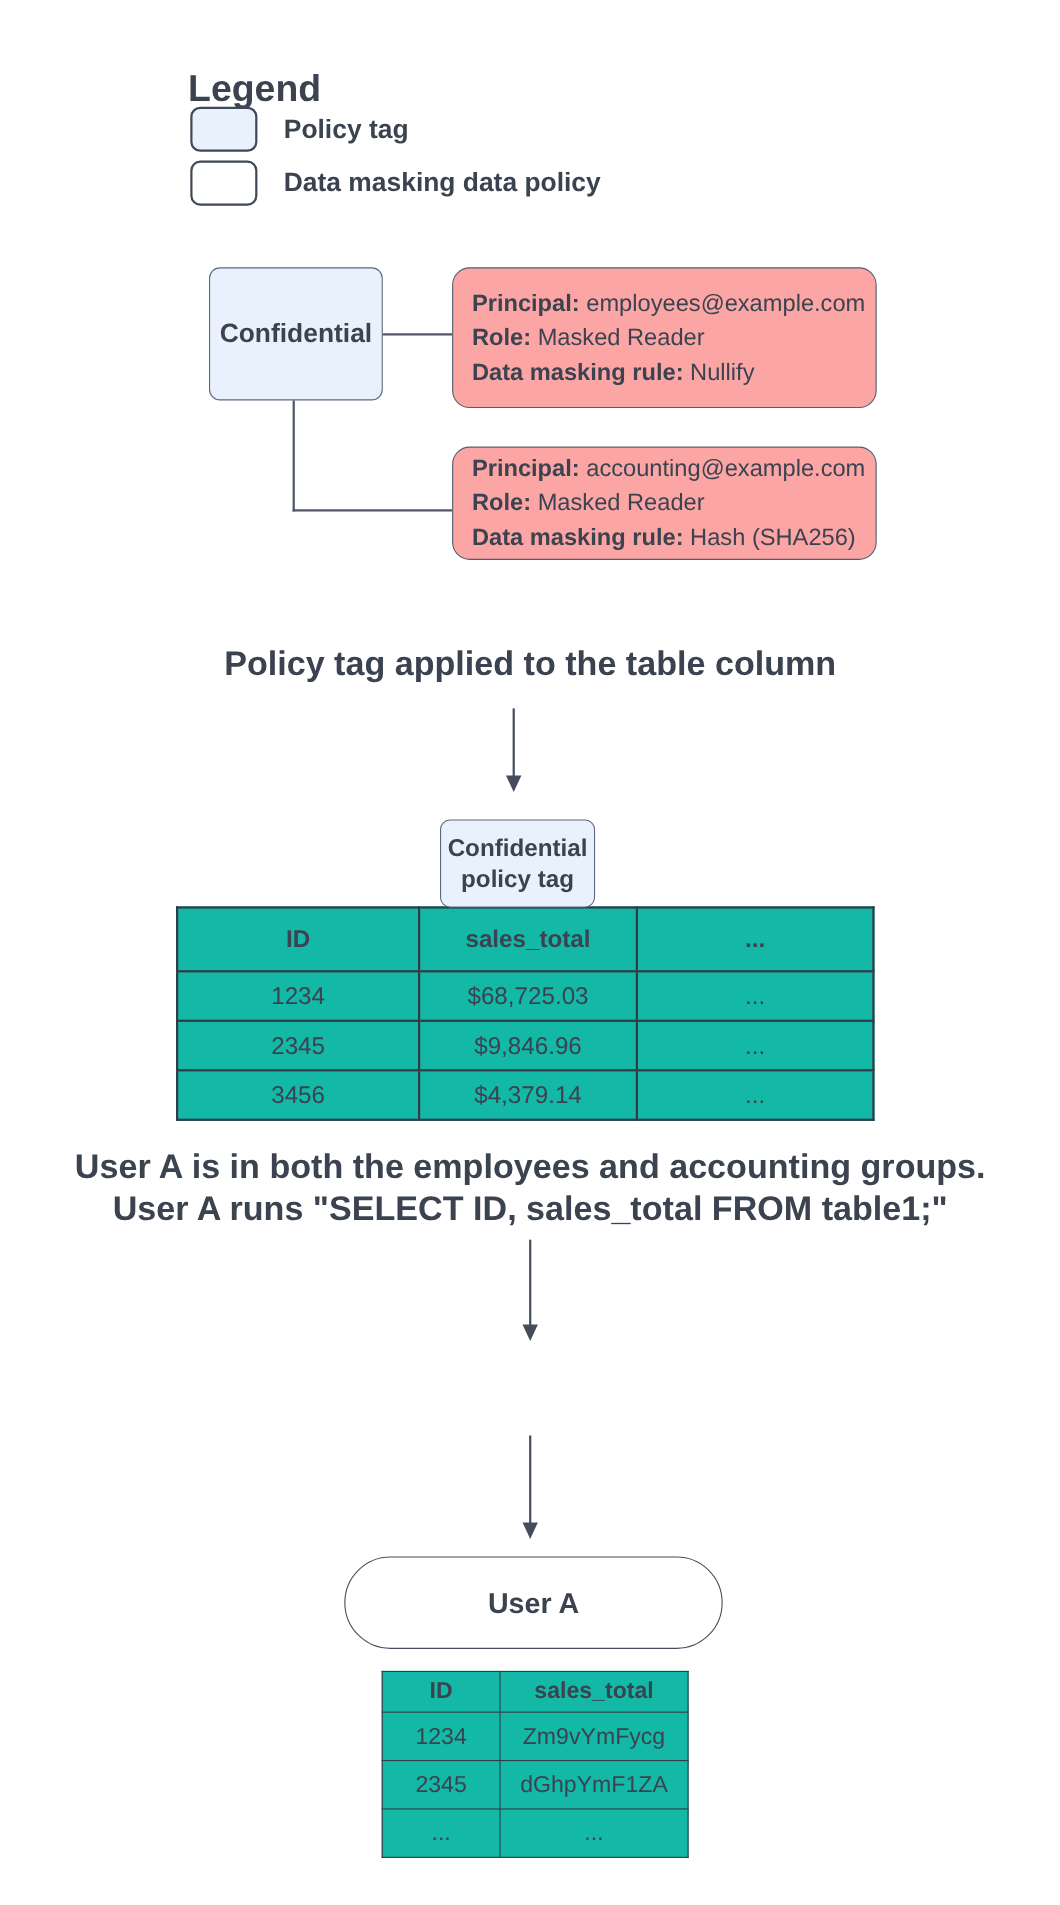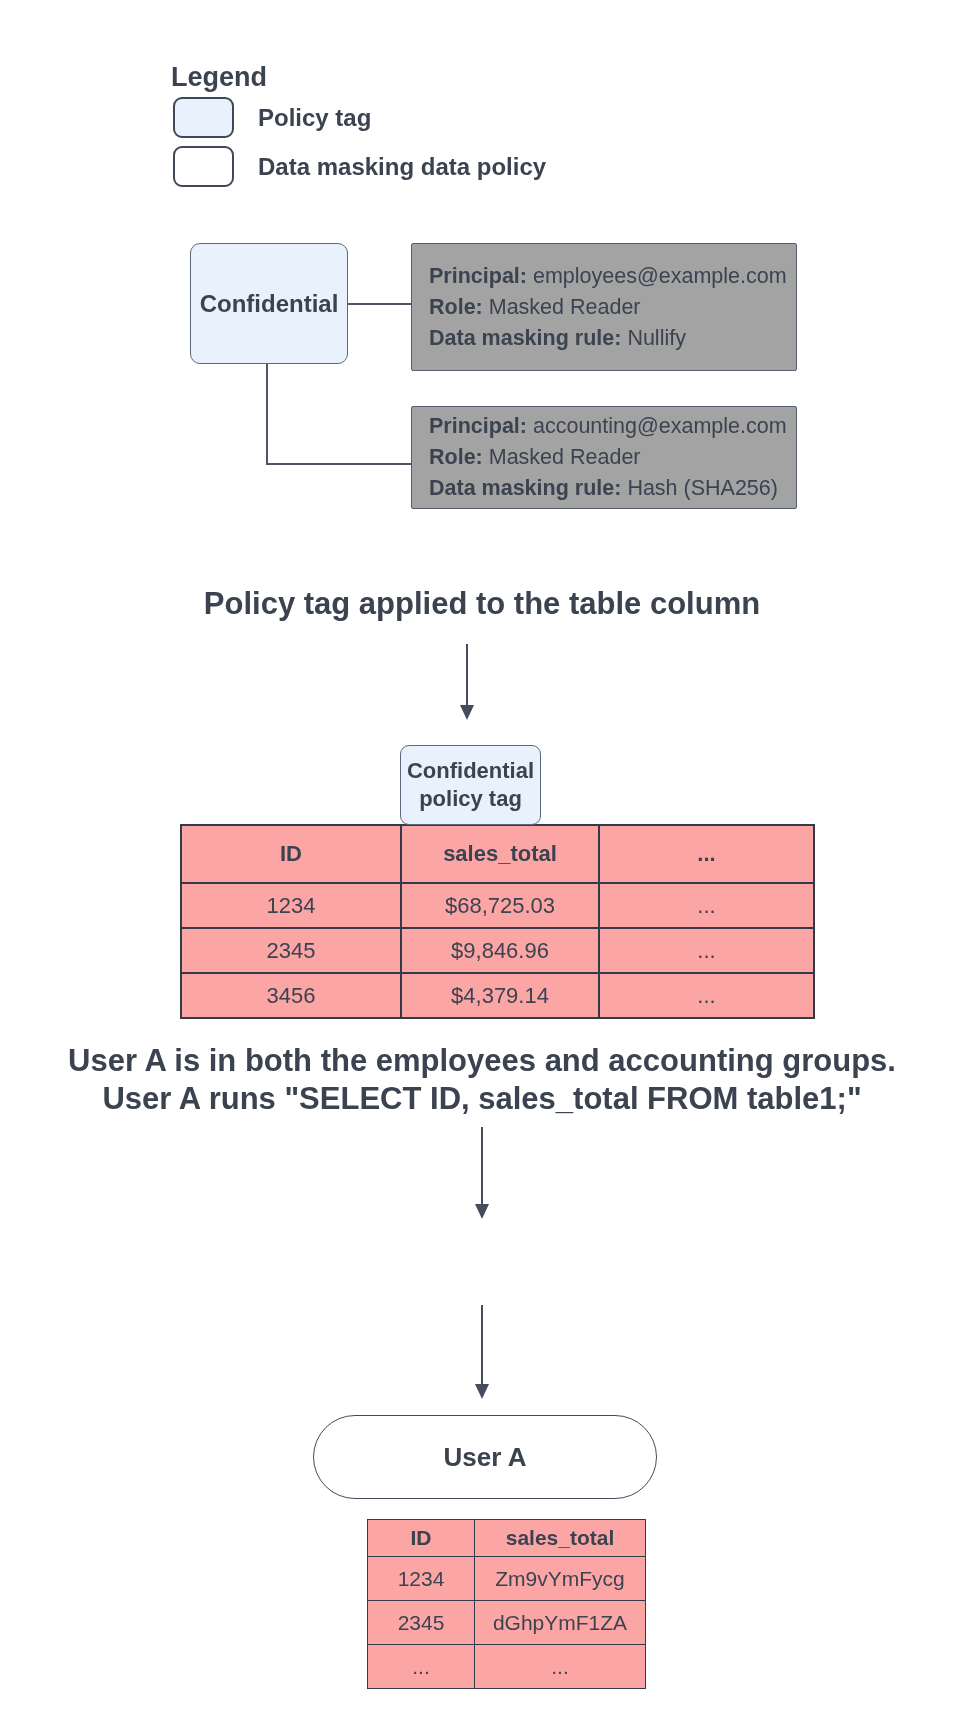--- a/index.html
+++ b/index.html
@@ -5,40 +5,40 @@
   * { margin:0; padding:0; box-sizing:border-box; }
   body { background:#ffffff; }
   .canvas {
     position:relative; width:964px; height:1732px; margin:0 auto;
     background:#ffffff; color:#3b4350;
     font-family:"Liberation Sans", sans-serif; overflow:hidden;
   }
   .abs { position:absolute; }
 
   
-  .legend-title { left:171px; top:62px; font-size:27px; font-weight:bold; }
+  .legend-title { left:171px; top:62px; font-size:34px; font-weight:bold; }
   .swatch { width:61px; height:41px; border:2px solid #3f4856; border-radius:9px; background:#fff; }
   .swatch.blue { background:#e9f1fc; }
   .sw1 { left:173px; top:97px; }
   .sw2 { left:173px; top:146px; }
   .legend-label { font-size:24px; font-weight:bold; }
   .ll1 { left:258px; top:104px; }
   .ll2 { left:258px; top:153px; }
 
   
   .tagbox {
     left:190px; top:243px; width:158px; height:121px;
     background:#e9f1fc; border:1.5px solid #5d6880; border-radius:10px;
     display:flex; align-items:center; justify-content:center;
     font-size:24px; font-weight:bold;
   }
 
   
   .policybox {
-    width:386px; background:#a3a3a3; border:1.5px solid #545e70; border-radius:2px;
+    width:386px; background:#fca5a5; border:1.5px solid #545e70; border-radius:16px;
     display:flex; flex-direction:column; justify-content:center;
     padding-left:17px; font-size:21.5px; line-height:31px; white-space:nowrap;
   }
   .pb1 { left:411px; top:243px; height:128px; }
   .pb2 { left:411px; top:406px; height:103px; }
   .lbl { font-weight:bold; margin-right:6px; }
 
   
   .cline { background:#4d5566; }
   .c1 { left:348px; top:303px; width:63px; height:2px;text-align:center; }
@@ -64,21 +64,21 @@
 
   
   .badge {
     left:400px; top:745px; width:141px; height:80px;
     background:#e9f1fc; border:1.5px solid #5d6880; border-radius:9px;
     display:flex; flex-direction:column; align-items:center; justify-content:center;
     font-size:22px; font-weight:bold; line-height:28px; z-index:2;
   }
 
   
-  table { border-collapse:collapse; background:#fca5a5;margin-left:20px; }
+  table { border-collapse:collapse; background:#14b8a6; }
   td, th { border:2px solid #333b49; text-align:center; vertical-align:middle; }
   .t1 { left:160px; top:824px; z-index:1; }
   .t1 th { width:211px; height:58px; font-size:22px; font-weight:bold; }
   .t1 td { height:45px; font-size:22px; font-weight:normal; }
   .t1 .c0 { width:220px; } .t1 .c1 { width:198px; } .t1 .c2 { width:215px; }
   .t2 { left:347px; top:1519px; }
   .t2 td, .t2 th { border-width:1.5px; }
   .t2 th { height:37px; font-size:21px; font-weight:bold; }
   .t2 td { height:44px; font-size:21px; font-weight:normal; }
   .t2 .c0 { width:107px; } .t2 .c1 { width:171px; }

